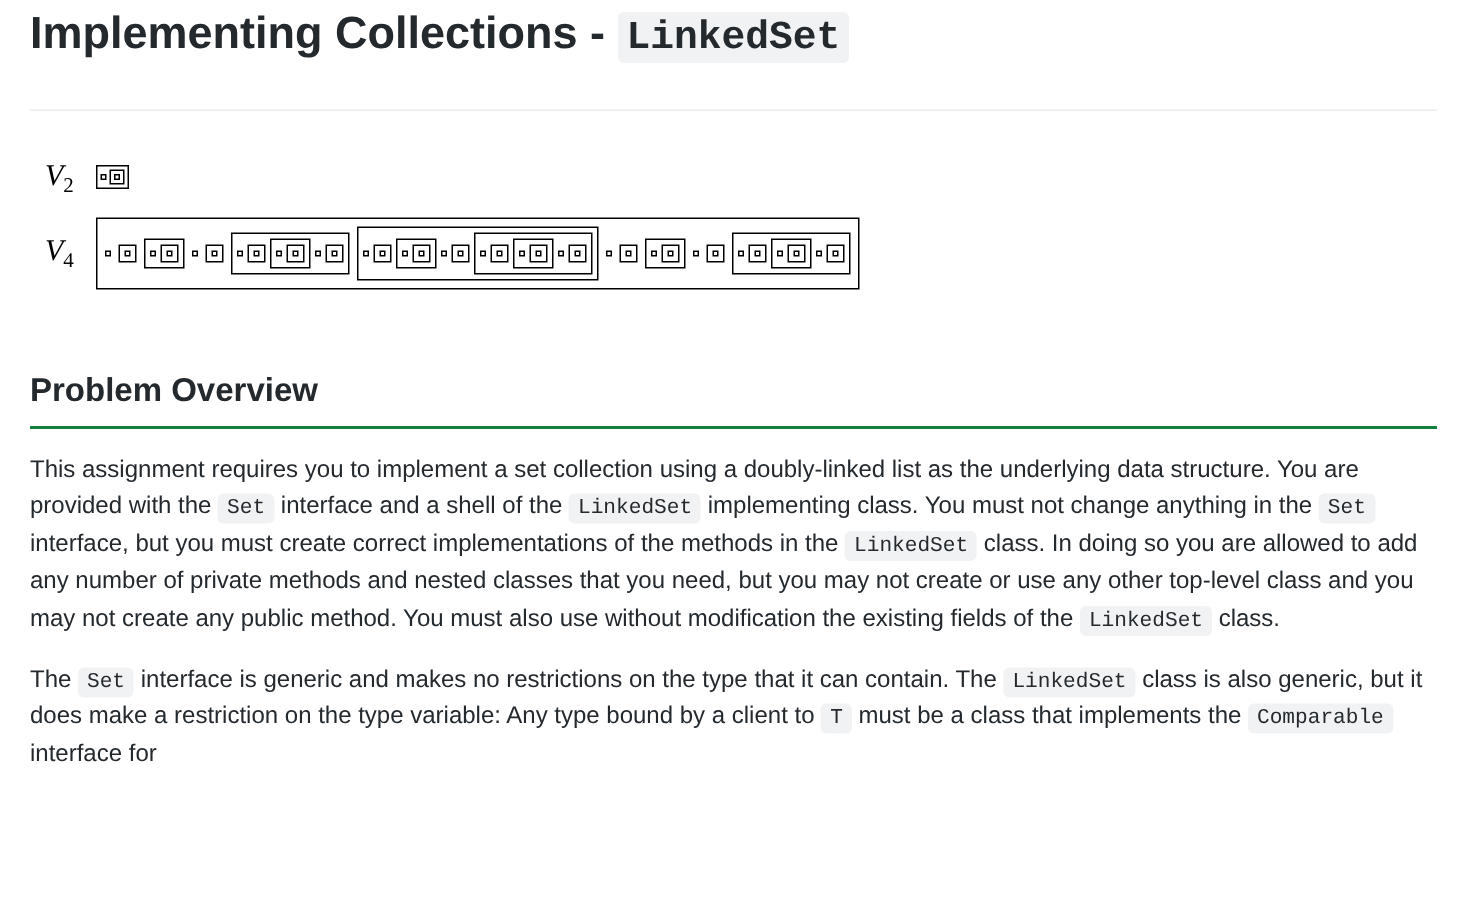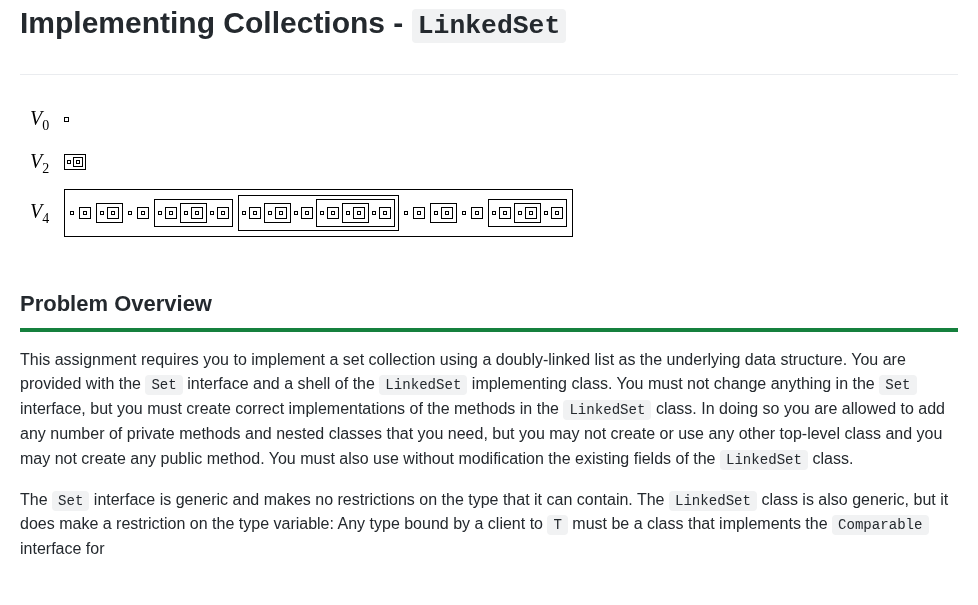--- a/index.html
+++ b/index.html
@@ -20,21 +20,21 @@
       font-weight: 600;
       padding-bottom: 27px;
       border-bottom: 1px solid #eaecef;
       margin-bottom: 20px;
     }
     h2 {
       font-size: 22px;
       font-weight: 600;
       margin-top: 12px;
       padding-bottom: 8px;
-      border-bottom: 4px solid #15803d;
+      border-bottom: 2px solid #15803d;
       margin-bottom: 16px;
     }
     code.inline {
       background-color: #f1f2f3;
       padding: 2px 6px;
       border-radius: 4px;
       font-family: "SFMono-Regular", Consolas, "Liberation Mono", Menlo, monospace;
       font-size: 0.88em;
     }
     p {
@@ -98,24 +98,20 @@
   </style>
 </head>
 <body>
 
 <h1>
   <span>Implementing Collections - </span><code class="inline">LinkedSet</code>
 </h1>
 
 <div class="figure">
 
-  <div class="vrow">
-    <span class="vlabel"><span>V</span><sub>0</sub></span>
-    <span class="dot"></span>
-  </div>
 
 
   <div class="vrow">
     <span class="vlabel"><span>V</span><sub>2</sub></span>
     <span class="nest">
       <span class="dot1"></span>
       <span class="nest">
           <span class="dot1"></span>
         </span>
     </span>

